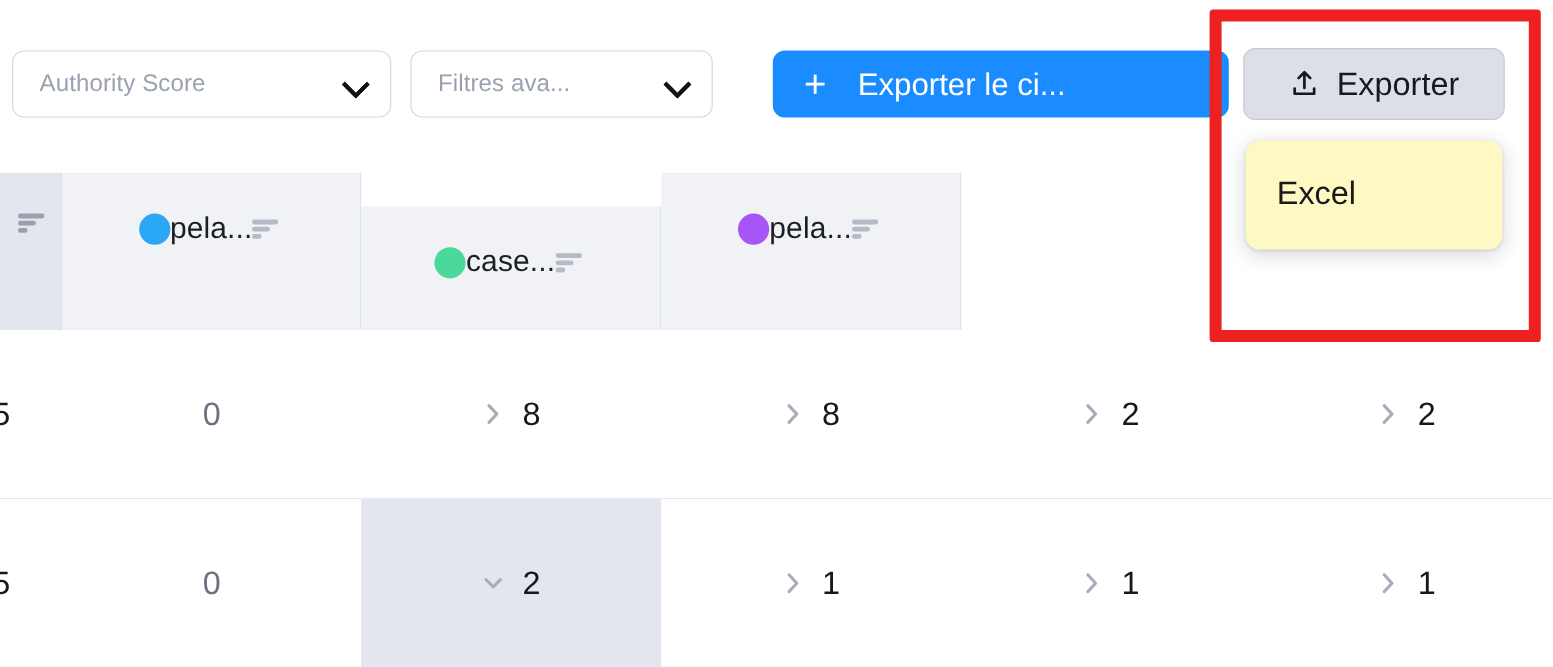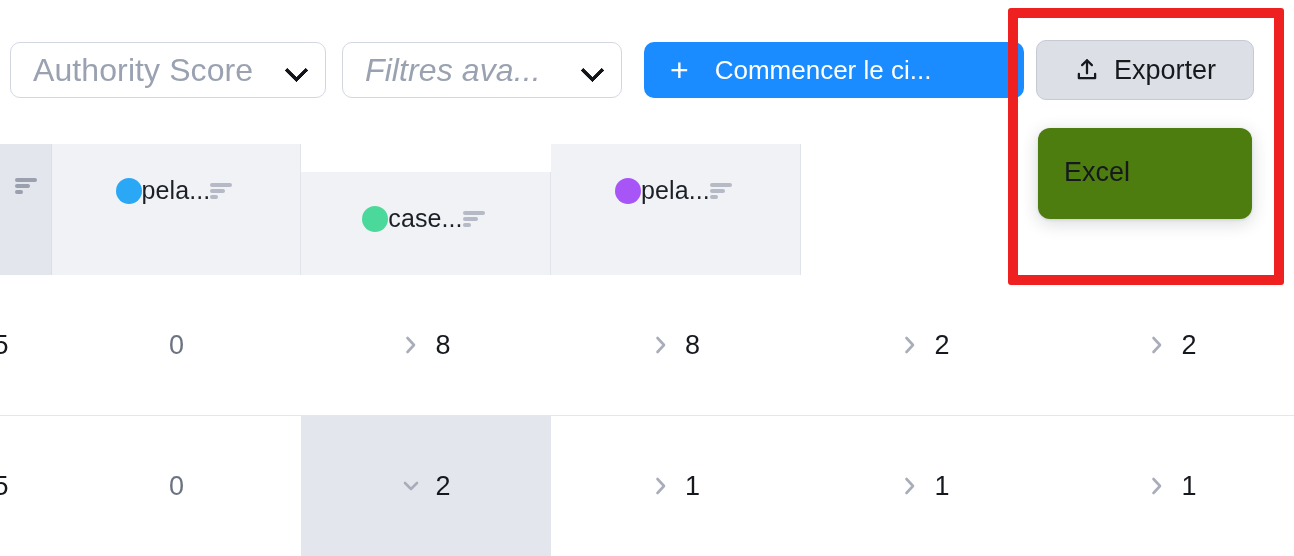--- a/index.html
+++ b/index.html
@@ -32,21 +32,21 @@
     border: 1px solid #d3d7e0;
     border-radius: 10px;
     background: #ffffff;
     display: flex;
     align-items: center;
     justify-content: space-between;
     padding: 0 18px 0 22px;
     cursor: pointer;
   }
   .filter-select .fs-label {
-    font-size: 32px;
+    font-size: 20px;
     color: #9aa2b1;
     white-space: nowrap;
     letter-spacing: 0.1px;
   }
   .chev {
     display: inline-block;
     width: 22px; height: 22px;
     margin-left: 16px;
     position: relative;
     flex: none;
@@ -56,21 +56,21 @@
     position: absolute;
     left: 3px; top: 3px;
     width: 13px; height: 13px;
     border-right: 4px solid #111418;
     border-bottom: 4px solid #111418;
     transform: rotate(45deg);
     border-radius: 1px;
   }
 
   #sel-authority { left: 10px; top: 42px; width: 316px; }
-  #sel-filters   { left: 342px; top: 42px; width: 280px; font-style: italic; }
+  #sel-filters   { left: 342px; top: 42px; width: 252px; }
 
   .cta-button {
     position: absolute;
     left: 644px; top: 42px;
     width: 380px; height: 56px;
     background: #1a8cff;
     border: none;
     border-radius: 10px;
     color: #ffffff;
     font-size: 26px;
@@ -106,23 +106,23 @@
     cursor: pointer;
     color: #16191d;
     font-size: 27px;
     font-family: "Liberation Sans", sans-serif;
     gap: 14px;
   }
   .upload-icon { width: 26px; height: 28px; flex: none; display:block; }
 
   .export-menu {
     position: absolute;
-    left: 2px; top: 88px;
+    left: 2px; top: 77px;
     width: 214px;
-    background: #4d7c0f;
+    background: #fef9c3;
     border-radius: 12px;
     box-shadow: 0 4px 18px rgba(15,20,35,0.16), 0 1px 3px rgba(15,20,35,0.10);
     padding: 20px 0 22px 0;
   }
   .export-menu-item {
     padding: 9px 26px;
     font-size: 27px;
     color: #16191d;
     cursor: pointer;
     white-space: nowrap;
@@ -234,21 +234,21 @@
       <span class="chev"></span>
     </div>
 
     <div class="filter-select" id="sel-filters">
       <span class="fs-label">Filtres ava...</span>
       <span class="chev"></span>
     </div>
 
     <button class="cta-button">
       <span class="cta-plus">+</span>
-      <span>Commencer le ci...</span>
+      <span>Exporter le ci...</span>
     </button>
   </div>
 
   <div class="table">
     <div class="thead" id="thead">
         <div class="th firstcol" style="width: 52px;">
           <div class="th-inner">
             <svg class="sort-icon" viewBox="0 0 26 20">
               <rect x="0" y="2" width="22" height="4" rx="2" fill="#9aa0ae"></rect>
               <rect x="0" y="8" width="15" height="4" rx="2" fill="#9aa0ae"></rect>

